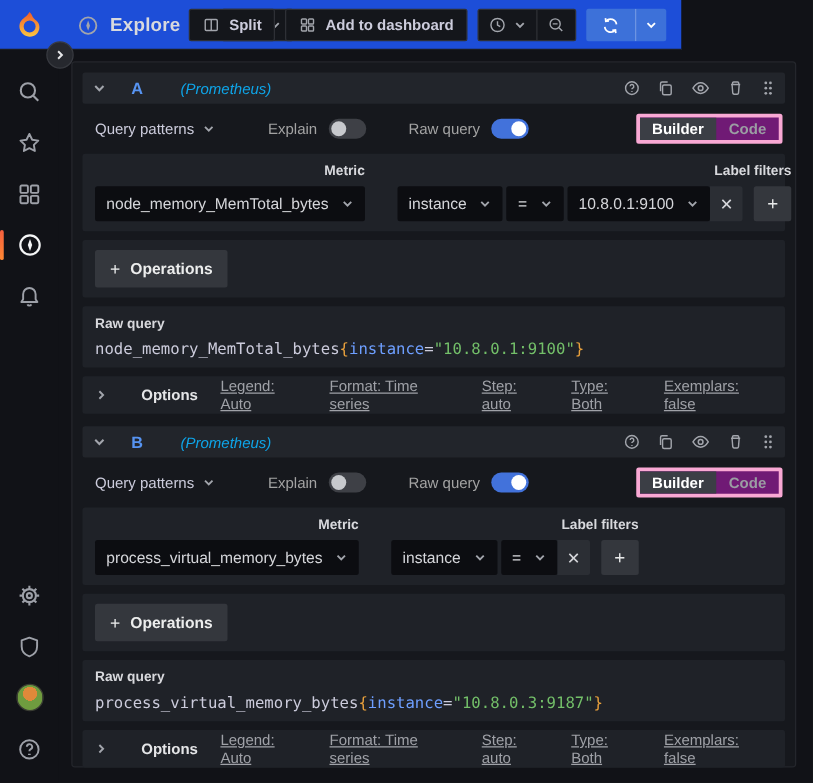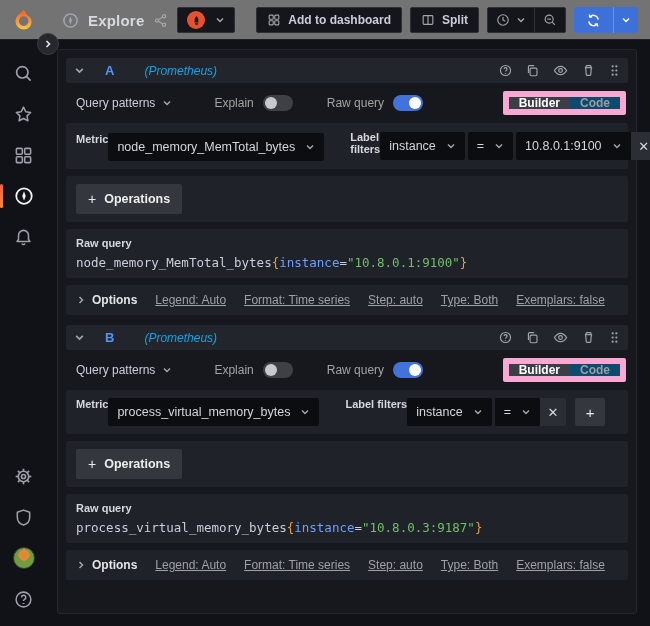--- a/index.html
+++ b/index.html
@@ -6,22 +6,22 @@
   html,body { width:650px; height:626px; overflow:hidden; }
   body {
     background:#111217; color:#ccccdc;
     font-family:"Liberation Sans", sans-serif; font-size:12px;
     position:relative;
   }
   svg { display:block; }
   .ico { color:#a2a5ac; }
 
   
-  .topbar { position:absolute; top:0; left:0; width:650px; height:40px;
-    display:flex; align-items:center; border-bottom:1px solid #1c1e23; background:#737373; z-index:3; }
+  .topbar { position:absolute; top:0; left:0; width:545px; height:40px;
+    display:flex; align-items:center; border-bottom:1px solid #1c1e23; background:#1d4ed8; z-index:3; }
   .logo { position:absolute; left:11px; top:8px; width:25px; height:25px; cursor:pointer; }
   .tb-left { position:absolute; left:62px; top:0; height:40px; display:flex; align-items:center; gap:9px; }
   .page-title { font-size:15px; font-weight:bold; color:#d8d9dd; letter-spacing:.2px; }
   .ds-picker { display:flex; align-items:center; gap:10px; height:26px; padding:0 9px;
     border:1px solid #2e3036; border-radius:2px; background:#14161b; cursor:pointer; }
   .prom-circle { width:18px; height:18px; border-radius:50%; background:#e6522c;
     display:flex; align-items:center; justify-content:center; }
   .tb-right { position:absolute; right:12px; top:7px; display:flex; align-items:center; gap:8px; }
   .tb-btn { display:flex; align-items:center; gap:7px; height:26px; padding:0 10px;
     border:1px solid #2e3036; border-radius:2px; background:#14161b;
@@ -69,29 +69,29 @@
 
   .q-toolbar { height:24px; margin:8px 2px 8px 10px; display:flex; align-items:center;justify-content:space-between; }
   .qp-label { font-size:12px; color:#ccccdc; display:flex; align-items:center; gap:7px; cursor:pointer; }
   .tgl-label { font-size:12px; color:#a3a3a3; }
   .toggle { width:30px; height:16px; border-radius:9px; background:#3e4046; position:relative; cursor:pointer; }
   .toggle .knob { position:absolute; top:2px; left:2px; width:12px; height:12px;
     border-radius:50%; background:#c7c9cd; }
   .toggle.on { background:#4272db; }
   .toggle.on .knob { left:auto; right:2px; background:#fff; }
   .seg-group { margin-left:auto; display:flex; align-items:center; height:24px;
-    border:6px solid #f9a8d4; border-radius:2px; background:#0c4a6e; overflow:hidden; }
+    border:3px solid #f9a8d4; border-radius:2px; background:#701a75; overflow:hidden; }
   .seg { padding:0 10px; height:100%; display:flex; align-items:center;
     font-size:12px; font-weight:bold; color:#9b9da3; cursor:pointer; }
   .seg.active { background:#3b3e45; color:#fff; }
 
   .card { background:#1f2228; border-radius:2px; padding:8px 10px; margin-bottom:7px; }
   .fld-label { font-size:11px; font-weight:bold; color:#d8d9dd; margin-bottom:6px; }
   .fld-row { display:flex; align-items:flex-end; gap:0; }
-  .fld-col { display:flex; flex-direction:row; }
+  .fld-col { display:flex; flex-direction:column;text-align:right; }
   .select { height:28px; background:#0c0d11; border-radius:2px; display:flex;
     align-items:center; gap:10px; padding:0 9px; font-size:12.5px; color:#d5d6da; cursor:pointer; }
   .metric-col { margin-right:26px; }
   .lf-row { display:flex; align-items:center; }
   .lf-row .select { margin-right:3px; }
   .x-btn { width:26px; height:28px; background:#2b2e34; border-radius:0 2px 2px 0;
     display:flex; align-items:center; justify-content:center; color:#d5d6da;
     font-size:13px; cursor:pointer; margin-left:-3px; }
   .plus-btn { width:30px; height:28px; background:#34373d; border-radius:2px;
     display:flex; align-items:center; justify-content:center; color:#e8e9ea;
@@ -102,21 +102,21 @@
     font-weight:bold; cursor:pointer; }
   .btn .plus { font-size:14px; font-weight:normal; }
 
   .raw-code { font-family:"DejaVu Sans Mono", monospace; font-size:12.5px;
     color:#ccccdc; letter-spacing:0; white-space:nowrap; }
   .tok-brace { color:#e8a03c; }
   .tok-key { color:#6e9fff; }
   .tok-val { color:#73bf69; }
 
   .opts-row { height:30px; display:flex; align-items:center; gap:0; padding:0 10px; margin-bottom:10px; }
-  .opts-toggle { display:flex; align-items:center; gap:6px; cursor:pointer; }
+  .opts-toggle { display:flex; align-items:center; gap:27px; cursor:pointer; }
   .opts-title { font-weight:bold; font-size:12px; color:#e4e5e7; }
   .opts-item { color:#9fa1a7; font-size:12px; margin-left:18px;text-decoration:underline; }
 </style>
 </head>
 <body>
 
 <div class="topbar">
   <svg class="logo" viewBox="0 0 24 24">
     <defs>
         <linearGradient id="gflame" x1="0" y1="1" x2="0" y2="0">
@@ -148,33 +148,33 @@
       </span>
       <svg class="ico" width="10" height="10" viewBox="0 0 10 10" fill="none" stroke="currentColor" stroke-width="1.5">
           <polyline points="2,3.5 5,6.5 8,3.5"></polyline>
         </svg>
     </div>
   </div>
 
   <div class="tb-right">
     <div class="tb-btn">
       <svg class="ico" width="14" height="14" viewBox="0 0 16 16" fill="none" stroke="currentColor" stroke-width="1.3">
+        <rect x="2.5" y="3" width="11" height="10" rx="1"></rect>
+          <line x1="8" y1="3" x2="8" y2="13"></line>
+      </svg>
+      <span>Split</span>
+    </div>
+    <div class="tb-btn">
+      <svg class="ico" width="14" height="14" viewBox="0 0 16 16" fill="none" stroke="currentColor" stroke-width="1.3">
         <rect x="2.5" y="2.5" width="4.6" height="4.6" rx="0.8"></rect>
           <rect x="8.9" y="2.5" width="4.6" height="4.6" rx="0.8"></rect>
         <rect x="2.5" y="8.9" width="4.6" height="4.6" rx="0.8"></rect>
           <rect x="8.9" y="8.9" width="4.6" height="4.6" rx="0.8"></rect>
       </svg>
       <span>Add to dashboard</span>
-    </div>
-    <div class="tb-btn">
-      <svg class="ico" width="14" height="14" viewBox="0 0 16 16" fill="none" stroke="currentColor" stroke-width="1.3">
-        <rect x="2.5" y="3" width="11" height="10" rx="1"></rect>
-          <line x1="8" y1="3" x2="8" y2="13"></line>
-      </svg>
-      <span>Split</span>
     </div>
     <div class="tb-group">
       <div class="tb-seg">
         <svg class="ico" width="14" height="14" viewBox="0 0 16 16" fill="none" stroke="currentColor" stroke-width="1.3">
           <circle cx="8" cy="8" r="6"></circle>
             <polyline points="8,4.5 8,8 10.5,9.5"></polyline>
         </svg>
         <svg class="ico" width="10" height="10" viewBox="0 0 10 10" fill="none" stroke="currentColor" stroke-width="1.5">
             <polyline points="2,3.5 5,6.5 8,3.5"></polyline>
           </svg>

